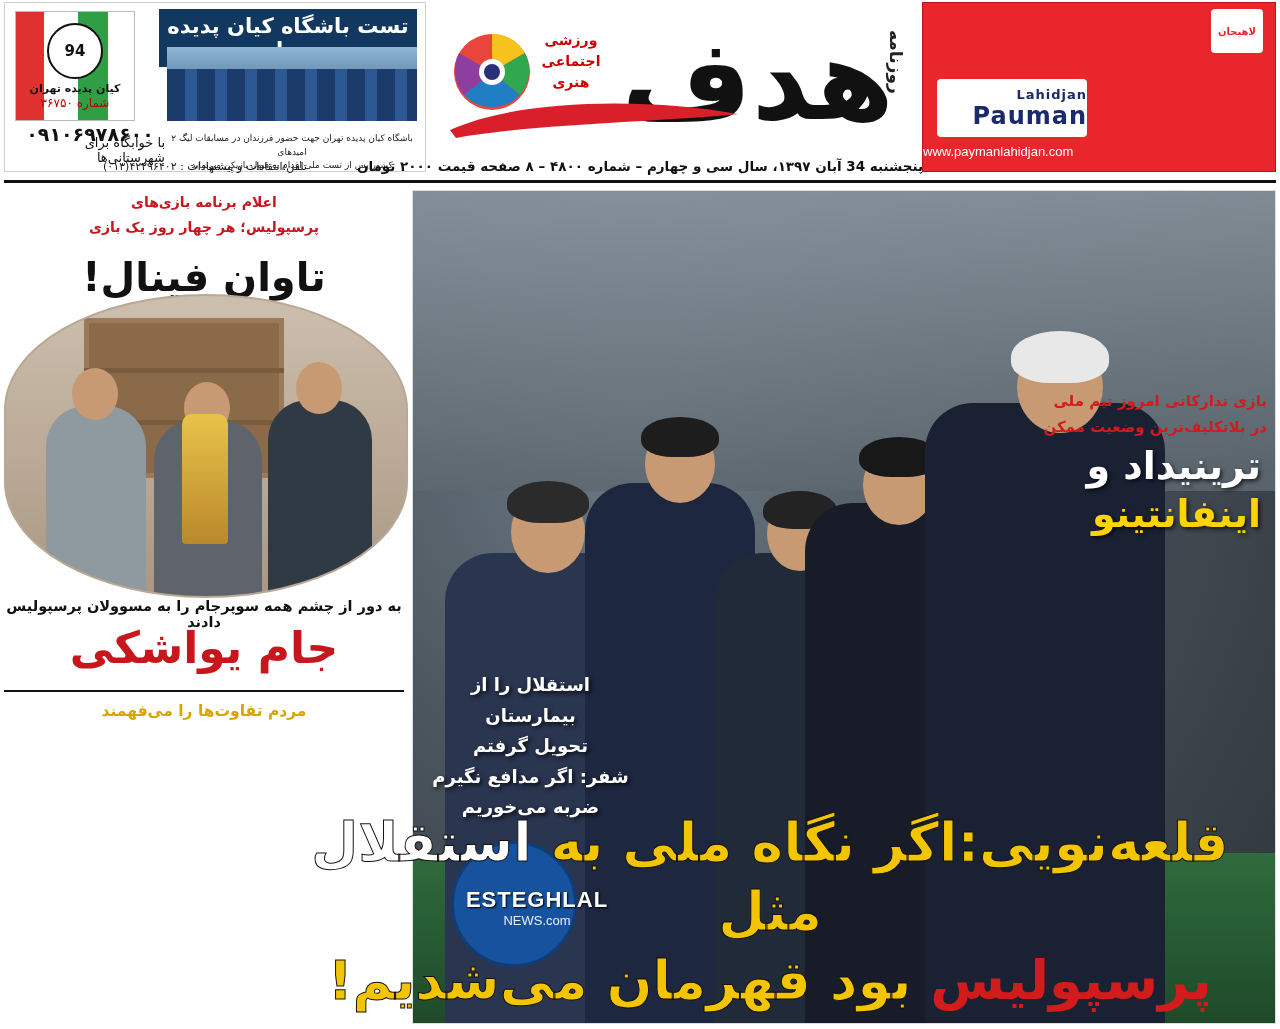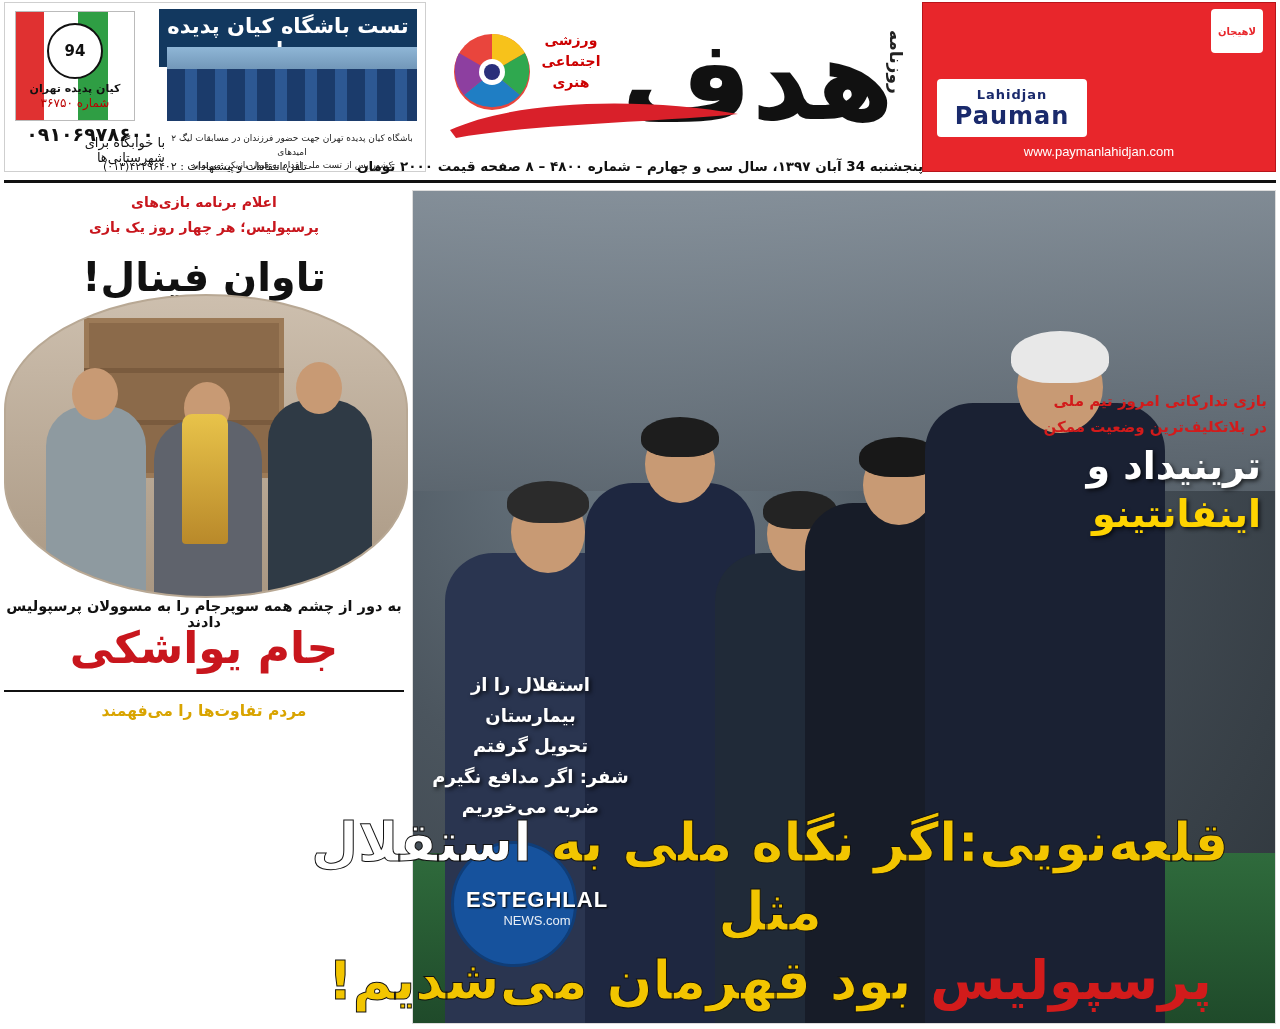--- a/index.html
+++ b/index.html
@@ -23,26 +23,26 @@
      font-size:44px;font-weight:bold;letter-spacing:1px;
      text-shadow:1px 1px 0 #7d0b0f;
   }
   .ad-pauman .pm-logo{
      position:absolute;right:12px;top:6px;width:52px;height:44px;background:#fff;
      border-radius:4px;color:#e8262b;font-size:10px;font-weight:bold;
      display:flex;align-items:center;justify-content:center;text-align:center;line-height:1.1;
   }
   .ad-pauman .pm-brandbox{
      position:absolute;left:14px;bottom:34px;width:150px;height:58px;background:#fff;border-radius:4px;
-     display:flex;flex-direction:column;align-items:center;justify-content:center;
+     display:flex;flex-direction:column;align-items:flex-start;justify-content:center;
   }
   .ad-pauman .pm-brand-top{color:#1a2a6c;font-size:13px;font-weight:bold;letter-spacing:1px;}
   .ad-pauman .pm-brand-bot{color:#1a2a6c;font-size:24px;font-weight:bold;letter-spacing:1px;}
   .ad-pauman .pm-url{
-     position:absolute;left:0;right:0;bottom:12px;text-align:center;color:#fff;font-size:13px;
+     position:absolute;left:0;right:0;bottom:12px;color:#fff;font-size:13px;
      font-family:"Liberation Sans",sans-serif;direction:ltr;
   }
 
   
   .logo-block{position:absolute;right:360px;top:0;width:500px;height:172px;}
   .paper-name{
      position:absolute;right:26px;top:24px;width:300px;
      font-size:112px;font-weight:bold;color:#111;line-height:1;
   }
   .paper-kind{

